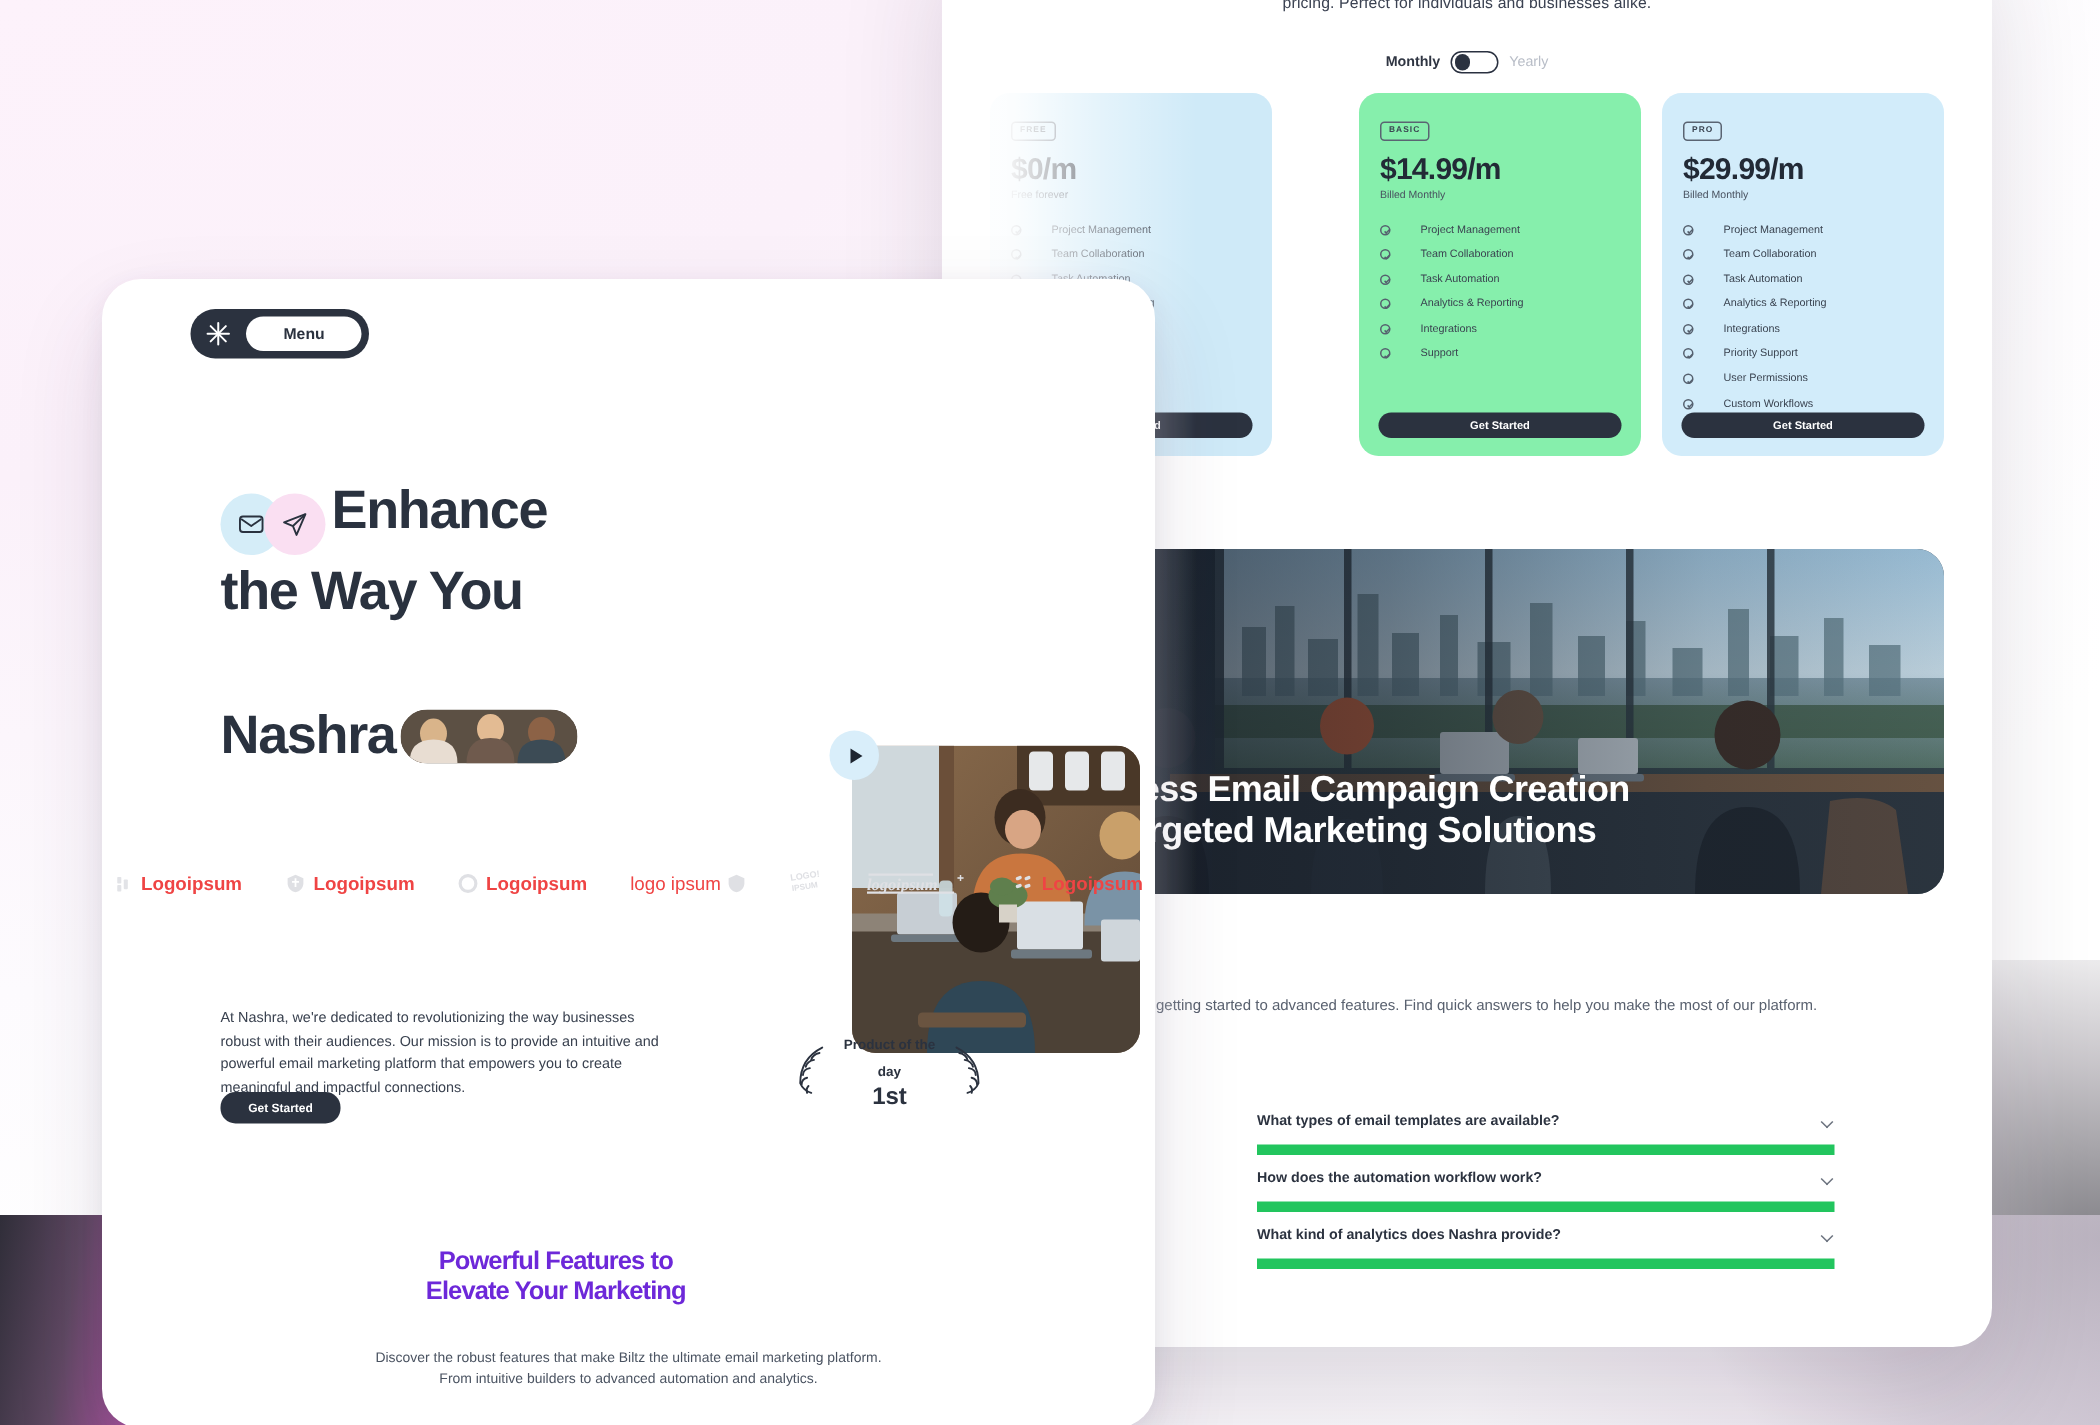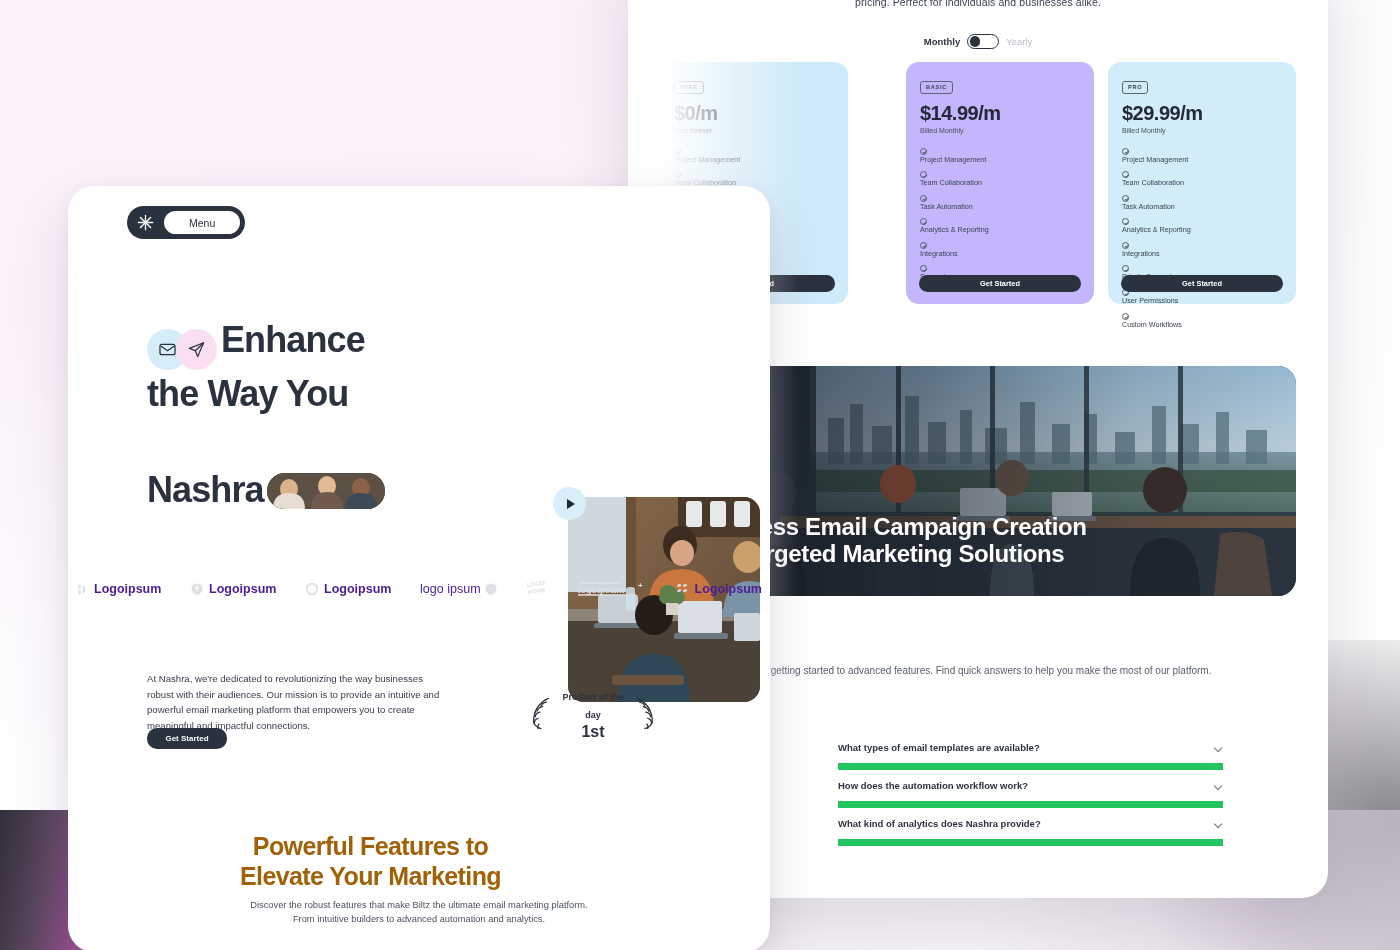--- a/index.html
+++ b/index.html
@@ -75,34 +75,34 @@
 
   .price-grid {
     position: absolute; top: 124px; left: 0; width: 700px; height: 242px;
     display: flex; gap: 14px; padding: 0 32px;
   }
   .price-card {
     flex: 1; border-radius: 13px; padding: 13px 13px 13px 14px;
     position: relative;
   }
   .pc-blue { background: #cfeaf8; }
-  .pc-pink { background: #c4b5fd; margin-left: 44px; }
+  .pc-pink { background: #86efac; margin-left: 44px; }
   .pc-blue2 { background: #d2ecfa; }
   .plan-badge {
     display: inline-block; font-size: 5.6px; letter-spacing: .7px;
     border: 1px solid #5a6472; color: #3a4350;
     border-radius: 3px; padding: 2.5px 5px; font-weight: 600;
   }
   .plan-price {
     margin-top: 8px; font-size: 20px; font-weight: 700;
     color: #222a36; letter-spacing: -.5px;
   }
   .plan-billed { margin-top: 2px; font-size: 7px; color: #48515f; }
   .plan-feats { margin-top: 14px; display: flex; flex-direction: column; gap: 7.6px; }
-  .feat { display: flex; align-items: flex-start; gap: 0; font-size: 7.2px; color: #3a4350; flex-direction: column; }
+  .feat { display: flex; align-items: flex-end; gap: 20px; font-size: 7.2px; color: #3a4350; }
   .feat .tick {
     width: 7px; height: 7px; border-radius: 50%;
     border: 0.9px solid #55606e; position: relative; flex: none;
   }
   .feat .tick:after {
     content: ""; position: absolute; left: 1.6px; top: 2.6px;
     width: 2.6px; height: 1.3px; border-left: .8px solid #55606e;
     border-bottom: .8px solid #55606e; transform: rotate(-45deg);
   }
   .plan-cta {
@@ -170,21 +170,21 @@
 
   .navbar {
     position: absolute; left: 59px; top: 20px;
     height: 33px; background: #2b323f; border-radius: 17px;
     display: flex; align-items: center; padding: 0 5px 0 9px; gap: 9px;
   }
   .logo-mark { width: 19px; height: 19px; position: relative; }
   .menu-btn {
     background: #fff; border-radius: 14px; height: 23px;
     padding: 0 25px; display: flex; align-items: center;
-    font-size: 10.5px; font-weight: 400; color: #2b323f;
+    font-size: 10.5px; font-weight: 700; color: #2b323f;
   }
 
   .hero-h {
     position: absolute; left: 79px; top: 130px; width: 360px;
     font-size: 36px; line-height: 1.33; font-weight: 700;
     color: #2a323f; letter-spacing: -.9px;
   }
   .badge-pair { display: inline-flex; vertical-align: -7px; margin-right: 4px; }
   .bubble { width: 41px; height: 41px; border-radius: 50%; display: flex; align-items: center; justify-content: center; }
   .bubble.b1 { background: #d5edf8; }
@@ -209,21 +209,21 @@
     border-left: 8px solid #1e2530;
     border-top: 5.5px solid transparent;
     border-bottom: 5.5px solid transparent;
   }
 
   .logo-strip {
     position: absolute; left: 0; top: 386px; width: 702px; height: 34px;
     display: flex; align-items: center; justify-content: space-between;
     padding: 0 8px;
   }
-  .logo-item { display: flex; align-items: center; gap: 5px; color: #4c1d95; font-weight: 700; font-size: 12.5px; }
+  .logo-item { display: flex; align-items: center; gap: 5px; color: #ef4444; font-weight: 700; font-size: 12.5px; }
 
   .about-p {
     position: absolute; left: 79px; top: 485px; width: 297px;
     font-size: 9.6px; line-height: 1.63; color: #39414f;
   }
   .about-cta {
     position: absolute; left: 79px; top: 542px;
     width: 80px; height: 21px; border-radius: 10px; background: #2b323f;
     color: #fff; font-size: 8px; font-weight: 600;
     display: flex; align-items: center; justify-content: center;
@@ -231,21 +231,21 @@
   .award {
     position: absolute; left: 460px; top: 500px; width: 130px; height: 54px;
     display: flex; align-items: center; justify-content: center; gap: 5px;
   }
   .award-txt { text-align: center; }
   .award-t1 { font-size: 9px; font-weight: 700; color: #2b323f; }
   .award-t2 { font-size: 16px; font-weight: 700; color: #2b323f; margin-top: 1px; }
 
   .feat-h {
     position: absolute; left: 0; top: 645px; width: 605px; text-align: center;
-    font-size: 25px; font-weight: 700; color: #a16207; line-height: 1.2; letter-spacing: -.6px;
+    font-size: 17px; font-weight: 700; color: #6d28d9; line-height: 1.2; letter-spacing: -.6px;
   }
   .feat-sub {
     position: absolute; left: 171px; top: 712px; width: 360px; text-align: center;
     font-size: 9.3px; line-height: 1.55; color: #4a5361;
   }
 </style>
 </head>
 <body>
 
 <div id="backdrop"></div>

